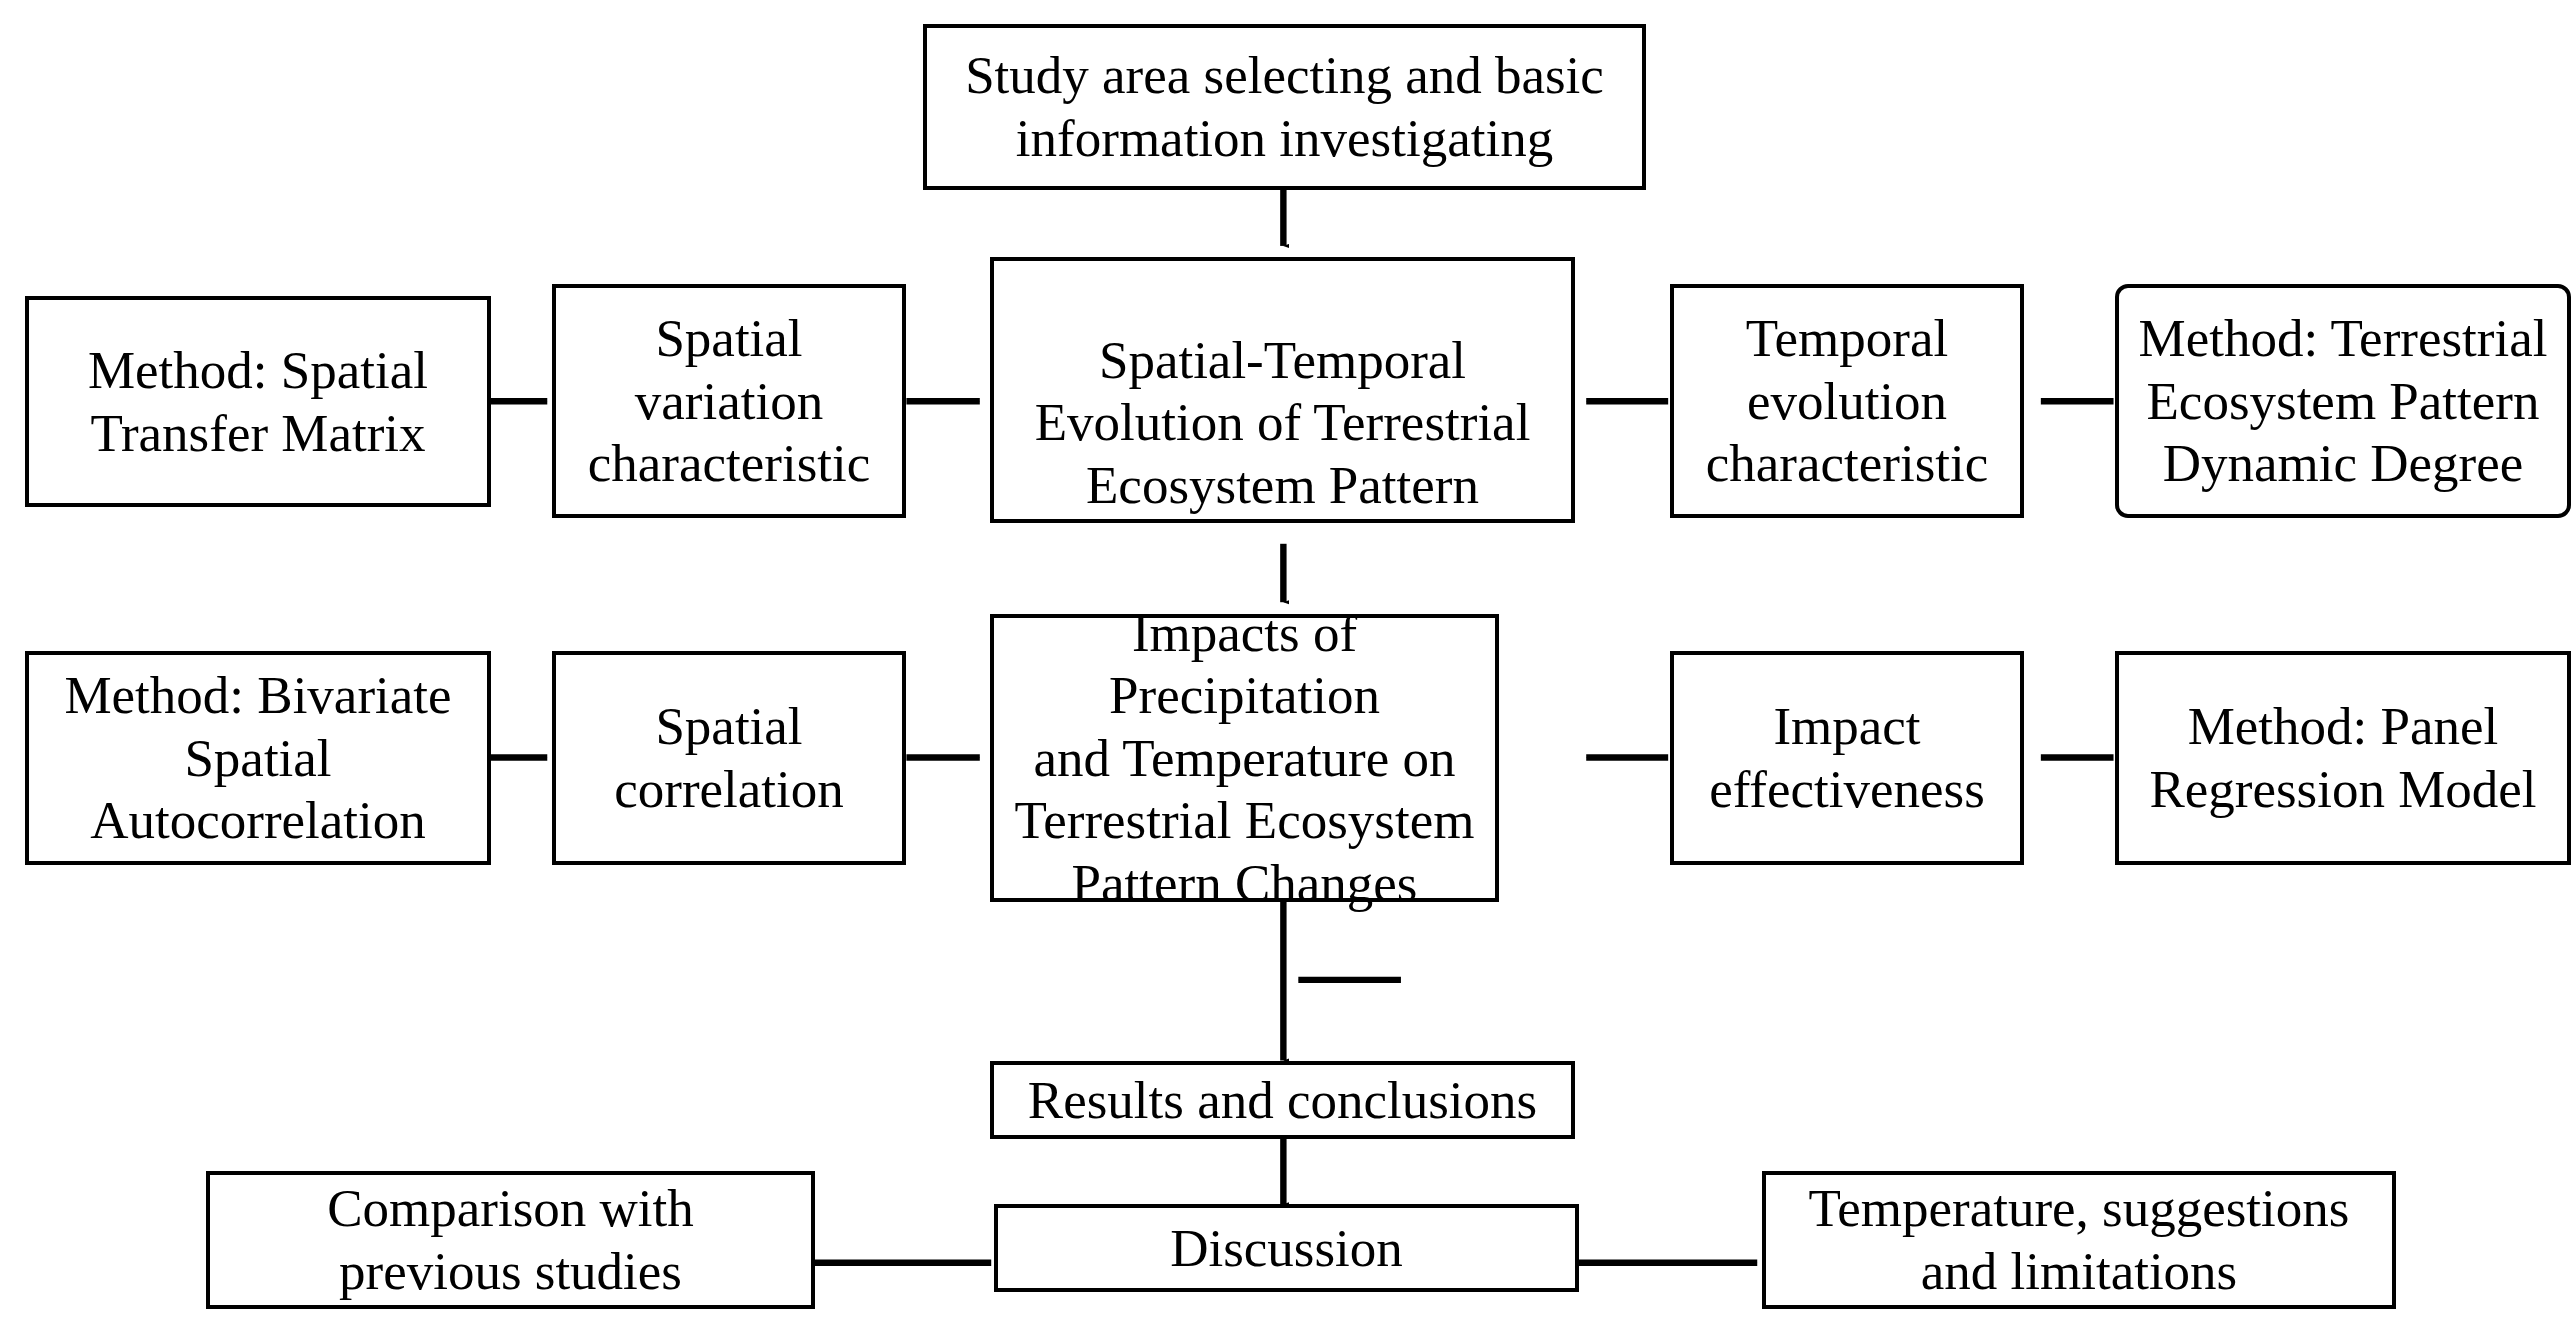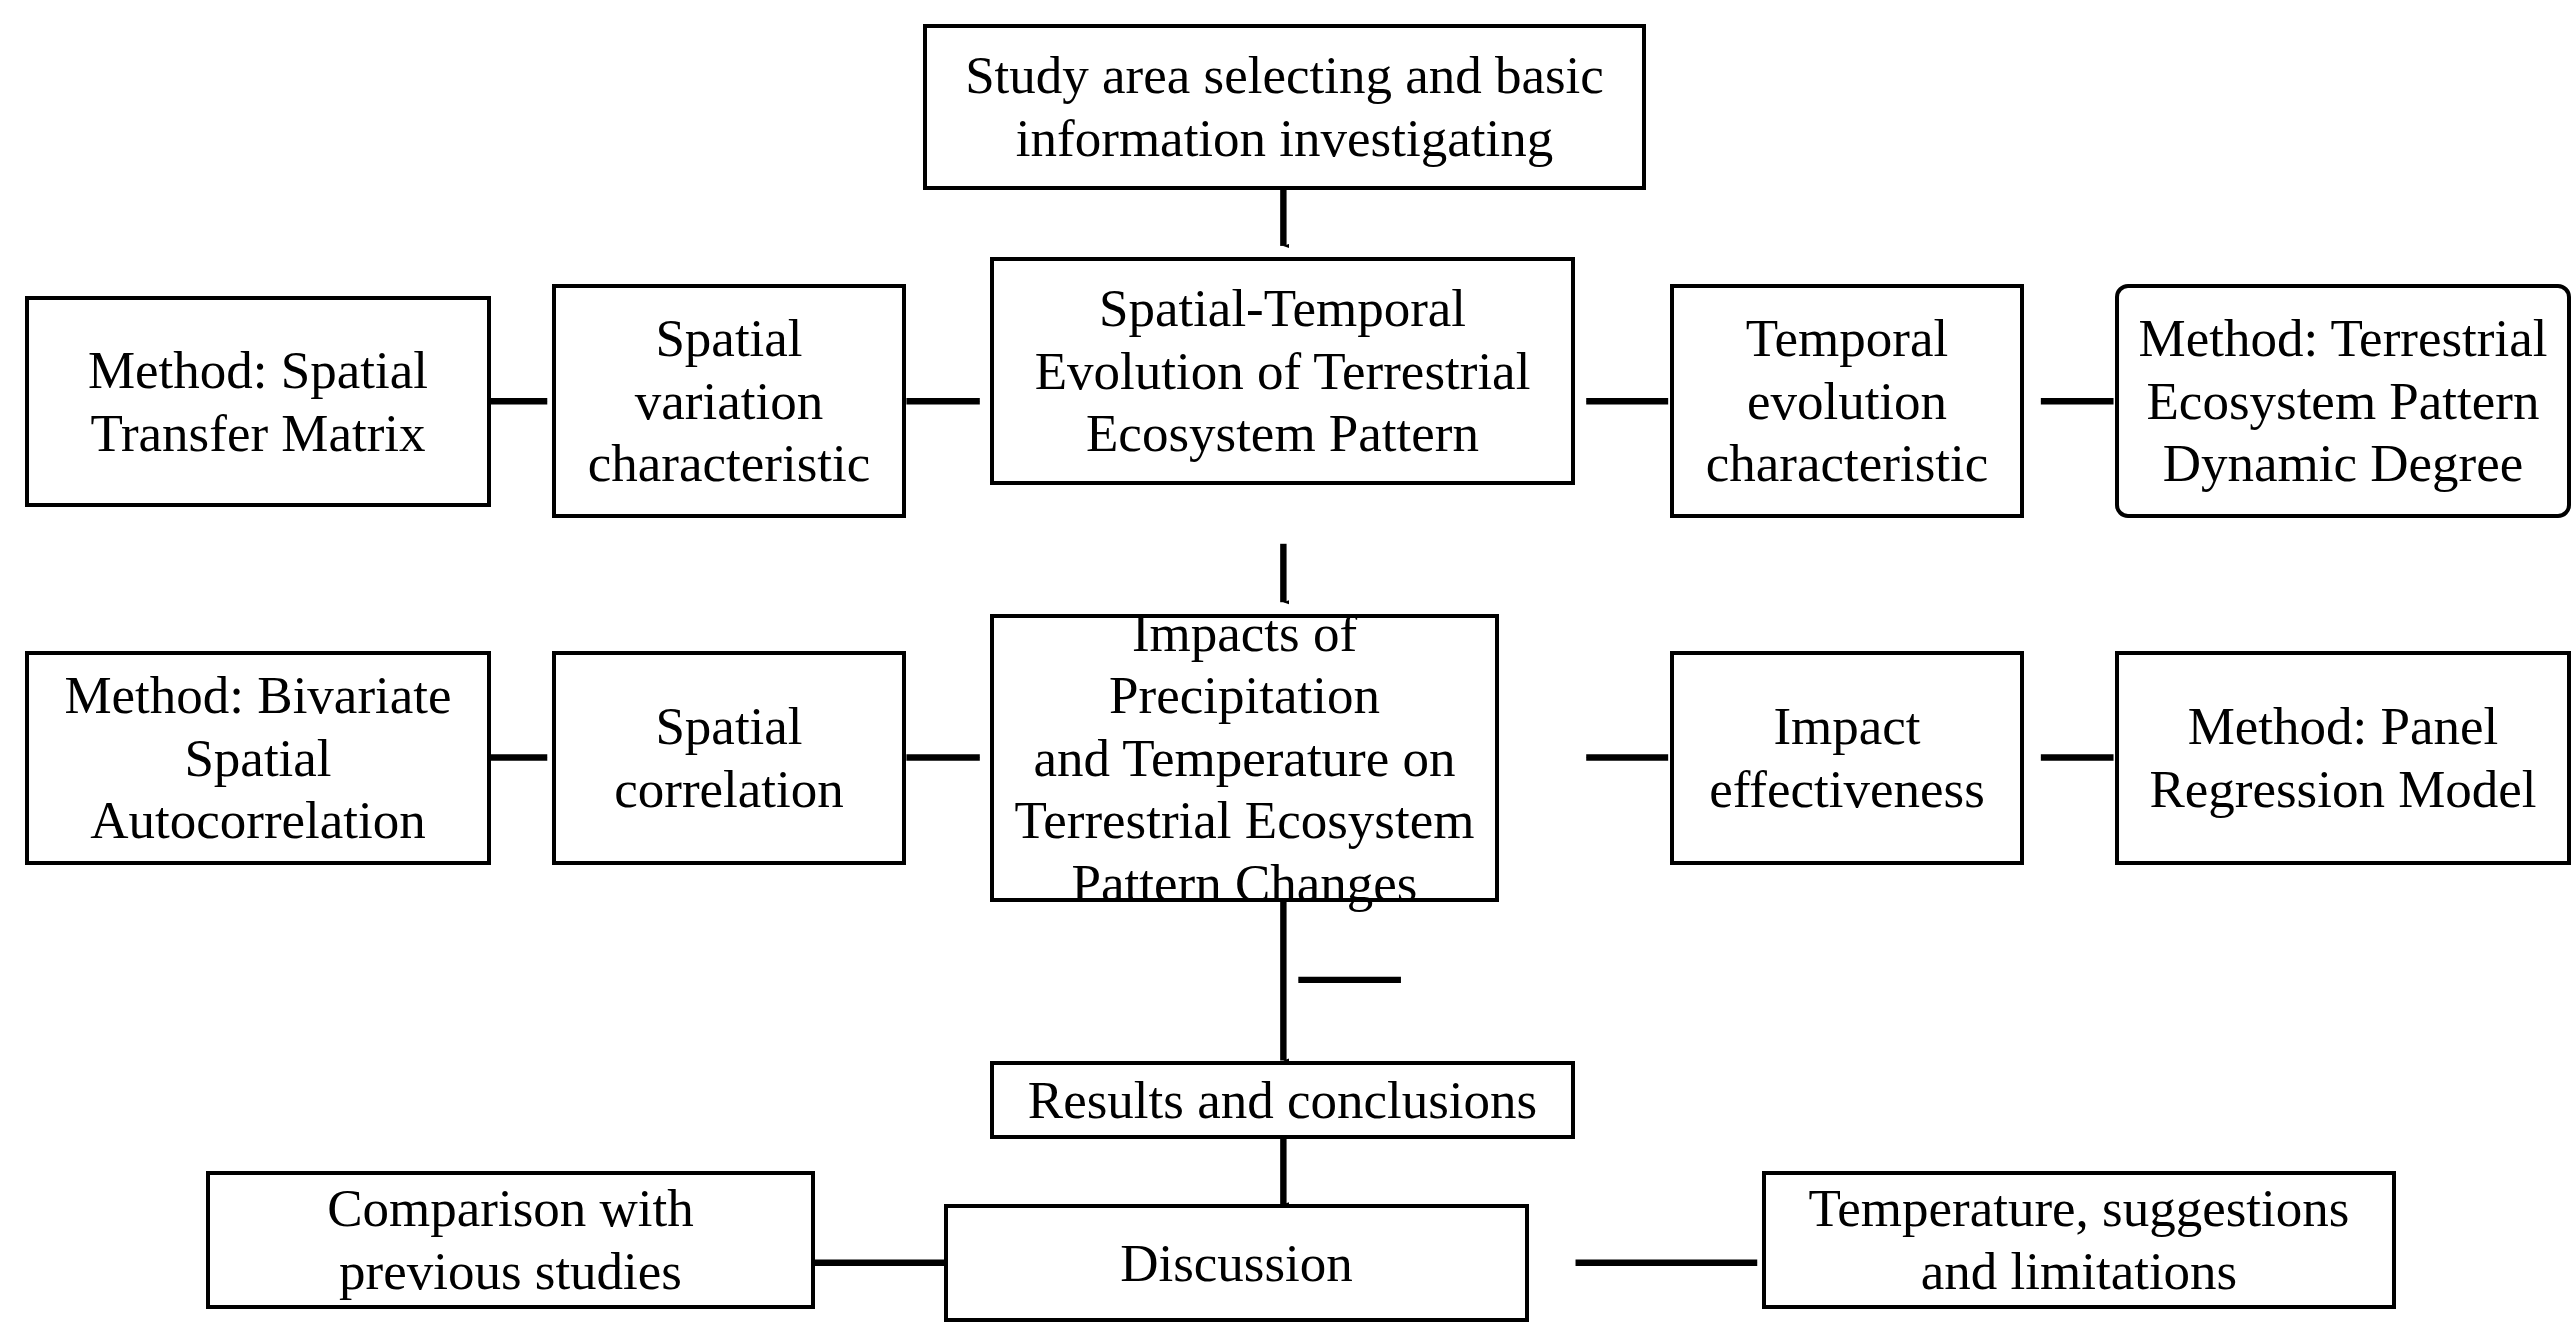--- a/index.html
+++ b/index.html
@@ -98,21 +98,21 @@
     <span>Method: Spatial
 Transfer Matrix</span>
   </div>
 
   <div class="node" style="left:552px; top:284px; width:354px; height:234px;">
     <span>Spatial
 variation
 characteristic</span>
   </div>
 
-  <div class="node" style="left:990px; top:257px; width:585px; height:228px;">
+  <div class="node" style="left:990px; top:257px; width:585px; height:266px;align-items:flex-end;">
     <span>Spatial-Temporal
 Evolution of Terrestrial
 Ecosystem Pattern</span>
   </div>
 
   <div class="node" style="left:1670px; top:284px; width:354px; height:234px;">
     <span>Temporal
 evolution
 characteristic</span>
   </div>
@@ -154,21 +154,21 @@
 
   <div class="node" style="left:990px; top:1061px; width:585px; height:78px;">
     <span>Results and conclusions</span>
   </div>
 
   <div class="node" style="left:206px; top:1171px; width:609px; height:138px;">
     <span>Comparison with
 previous studies</span>
   </div>
 
-  <div class="node" style="left:944px; top:1204px; width:585px; height:118px;">
+  <div class="node" style="left:994px; top:1204px; width:585px; height:88px;">
     <span>Discussion</span>
   </div>
 
   <div class="node" style="left:1762px; top:1171px; width:634px; height:138px;">
     <span>Temperature, suggestions
 and limitations</span>
   </div>
 
 </div>
 

